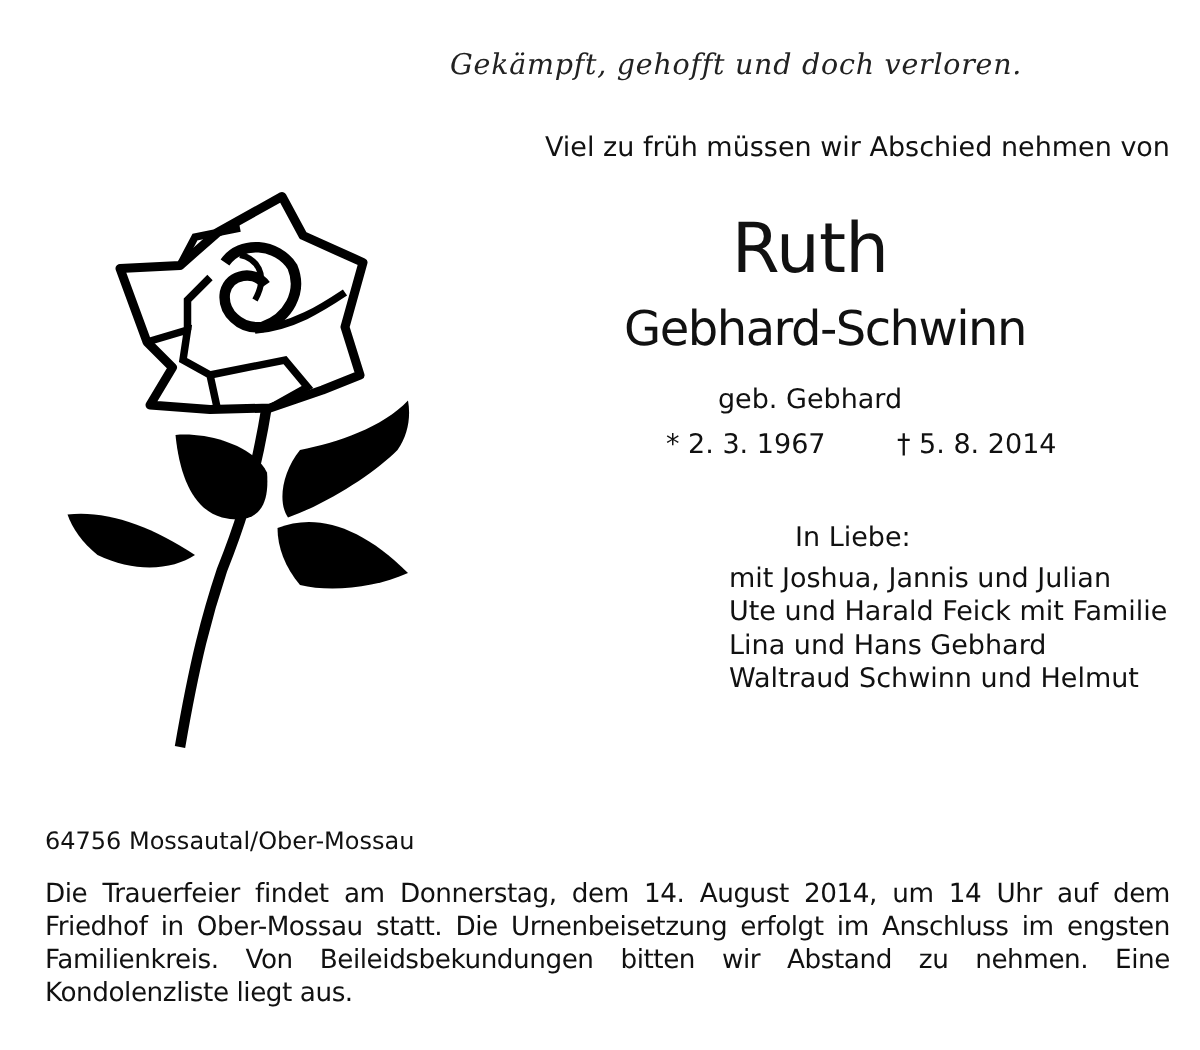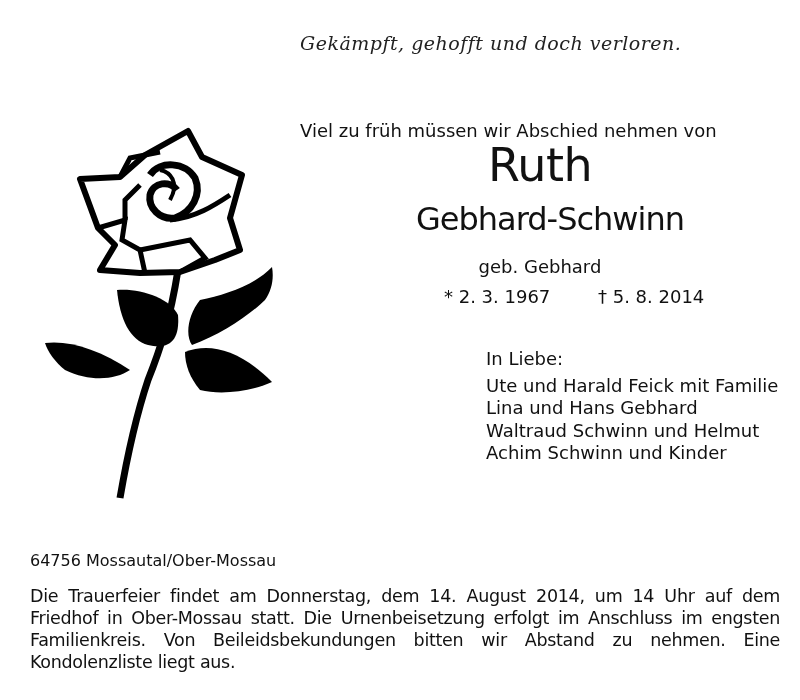--- a/index.html
+++ b/index.html
@@ -1,25 +1,25 @@
 <!DOCTYPE html>
 <html><head>
 <meta charset="utf-8">
 <style>
   html, body { margin:0; padding:0; background:#fff; }
   body { width:800px; height:700px; position:relative; overflow:hidden; color:#111; font-family:"DejaVu Sans", sans-serif; }
   .motto { position:absolute; left:300px; top:32px; width:480px; font-family:"DejaVu Serif", serif; font-style:italic; font-size:19px; letter-spacing:0.5px; color:#222; }
-  .intro { position:absolute; left:300px; top:88px; width:480px; text-align:left; font-size:18px;margin-top:32px; }
+  .intro { position:absolute; left:300px; top:88px; width:480px; text-align:right; font-size:18px; }
   .name1 { position:absolute; left:300px; top:140px; width:480px; text-align:center; font-size:46px; line-height:50px; letter-spacing:-0.5px; }
   .name2 { position:absolute; left:320px; top:194px; width:460px; text-align:center; font-size:32px; line-height:50px; letter-spacing:-1px; }
   .birthname { position:absolute; left:300px; top:256px; width:480px; text-align:center; font-size:18px; }
   .dates { position:absolute; left:380px; top:286px; width:320px; font-size:18px; }
   .dates span { position:absolute; white-space:nowrap;margin-left:32px; }
   .mourners { position:absolute; left:486px; top:348px; font-size:18px; line-height:22.5px; }
-  .mourners .label { margin-bottom:4px; }
+  .mourners .label { margin-bottom:4px;margin-left:44px; }
   .location { position:absolute; left:30px; top:551px; font-size:16px; }
   .notice { position:absolute; left:30px; top:585px; width:750px; font-size:17.5px; line-height:22px; text-align:justify; letter-spacing:-0.3px; }
   .rose { position:absolute; left:20px; top:100px; width:300px; height:400px; }
 </style>
 </head>
 <body>
 
 <div>
 
   <svg class="rose" viewBox="0 0 300 400" xmlns="http://www.w3.org/2000/svg">
@@ -47,21 +47,21 @@
   <div class="name1">Ruth</div>
   <div class="name2">Gebhard-Schwinn</div>
   <div class="birthname">geb. Gebhard</div>
   <div class="dates">
     <span style="left:32px;">* 2. 3. 1967</span>
     <span style="left:186px;">† 5. 8. 2014</span>
   </div>
 
   <div class="mourners">
     <div class="label">In Liebe:</div>
+    <div>mit Joshua, Jannis und Julian</div>
     <div>Ute und Harald Feick mit Familie</div>
     <div>Lina und Hans Gebhard</div>
     <div>Waltraud Schwinn und Helmut</div>
-    <div>Achim Schwinn und Kinder</div>
   </div>
 
   <div class="location">64756 Mossautal/Ober-Mossau</div>
   <div class="notice">Die Trauerfeier findet am Donnerstag, dem 14. August 2014, um 14 Uhr auf dem Friedhof in Ober-Mossau statt. Die Urnenbeisetzung erfolgt im Anschluss im engsten Familienkreis. Von Beileidsbekundungen bitten wir Abstand zu nehmen. Eine Kondolenzliste liegt aus.</div>
 </div>
 
 </body></html>

